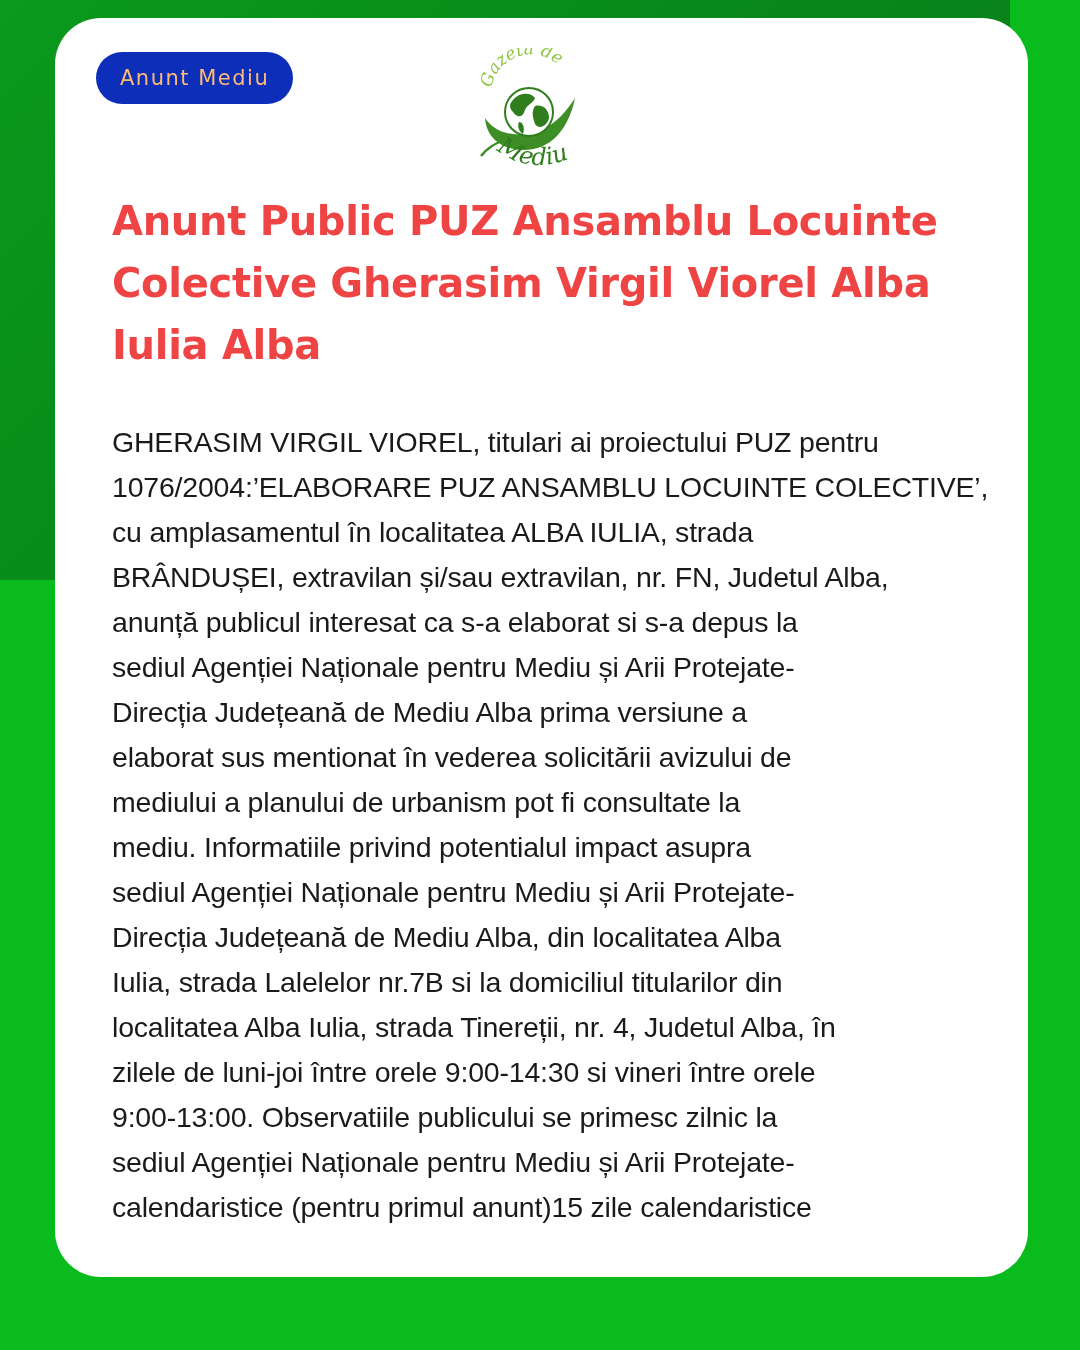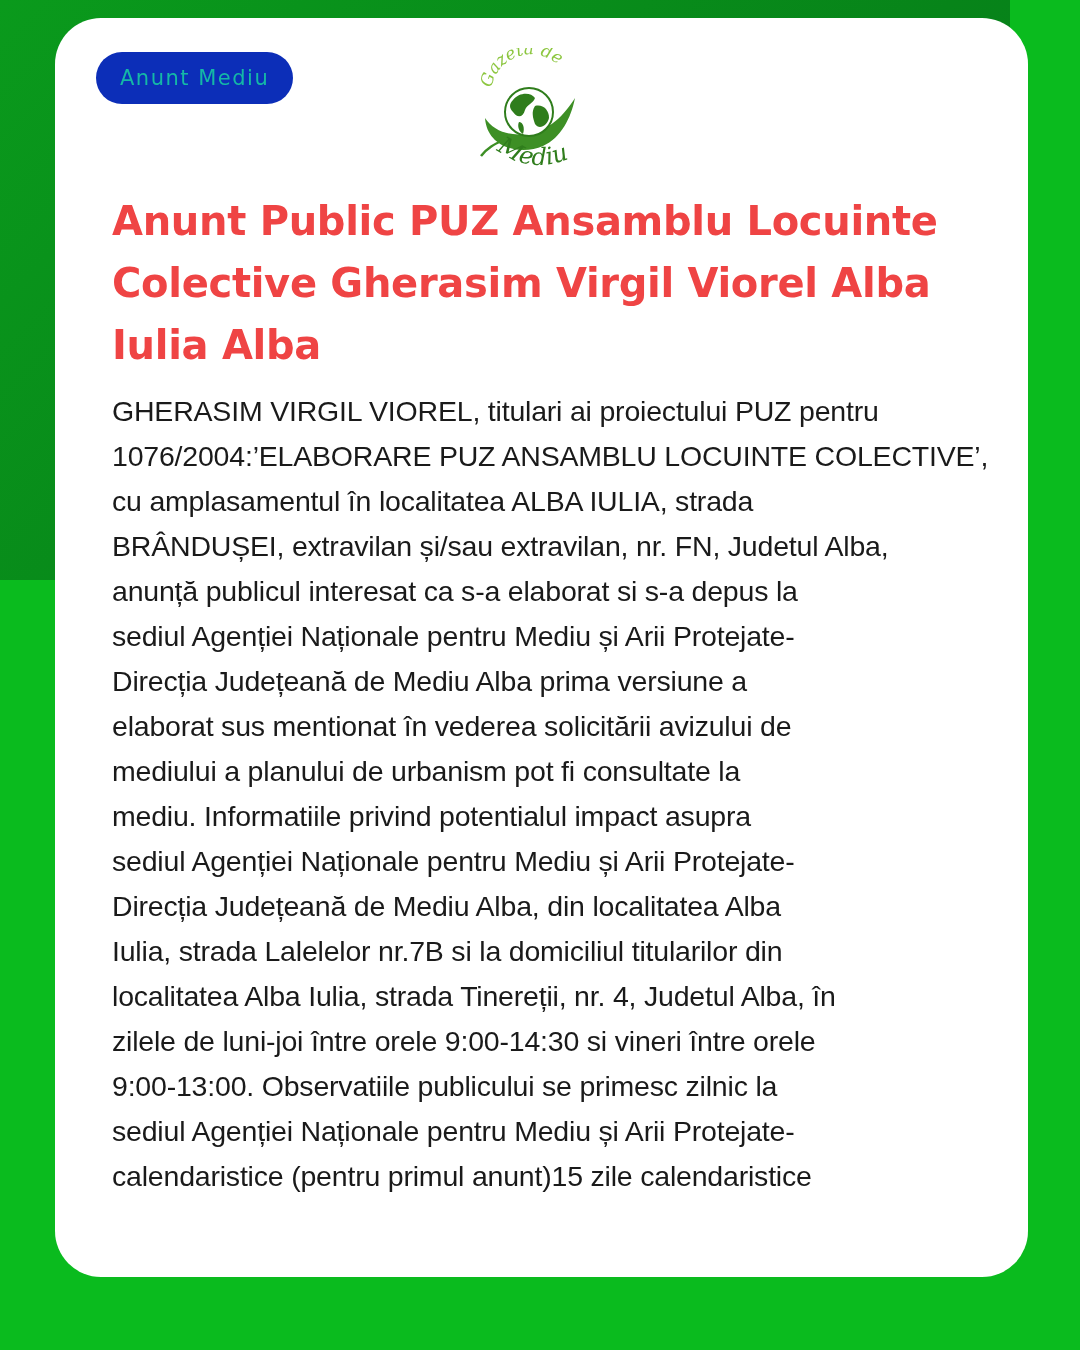--- a/index.html
+++ b/index.html
@@ -33,21 +33,21 @@
       overflow: hidden;
     }
     .badge {
       position: absolute;
       left: 41px;
       top: 34px;
       height: 52px;
       padding: 0 24px;
       border-radius: 26px;
       background: #0c2eb8;
-      color: #14b8a6;
+      color: #fdba74;
       font-family: "DejaVu Sans", sans-serif;
       font-size: 21px;
       letter-spacing: 1.5px;
       line-height: 52px;
       white-space: nowrap;
     }
     .logo {
       position: absolute;
       left: 418px;
       top: 30px;
@@ -63,21 +63,21 @@
       color: #ef4444;
       font-family: "DejaVu Sans", sans-serif;
       font-weight: bold;
       font-size: 40px;
       line-height: 62px;
       letter-spacing: -0.3px;
     }
     .body-text {
       position: absolute;
       left: 57px;
-      top: 371px;
+      top: 402px;
       width: 880px;
       margin: 0;
       color: #1a1a1a;
       font-family: "Liberation Sans", sans-serif;
       font-size: 28.5px;
       line-height: 45px;
       letter-spacing: -0.2px;
     }
     .body-text .ln {
       display: block;

